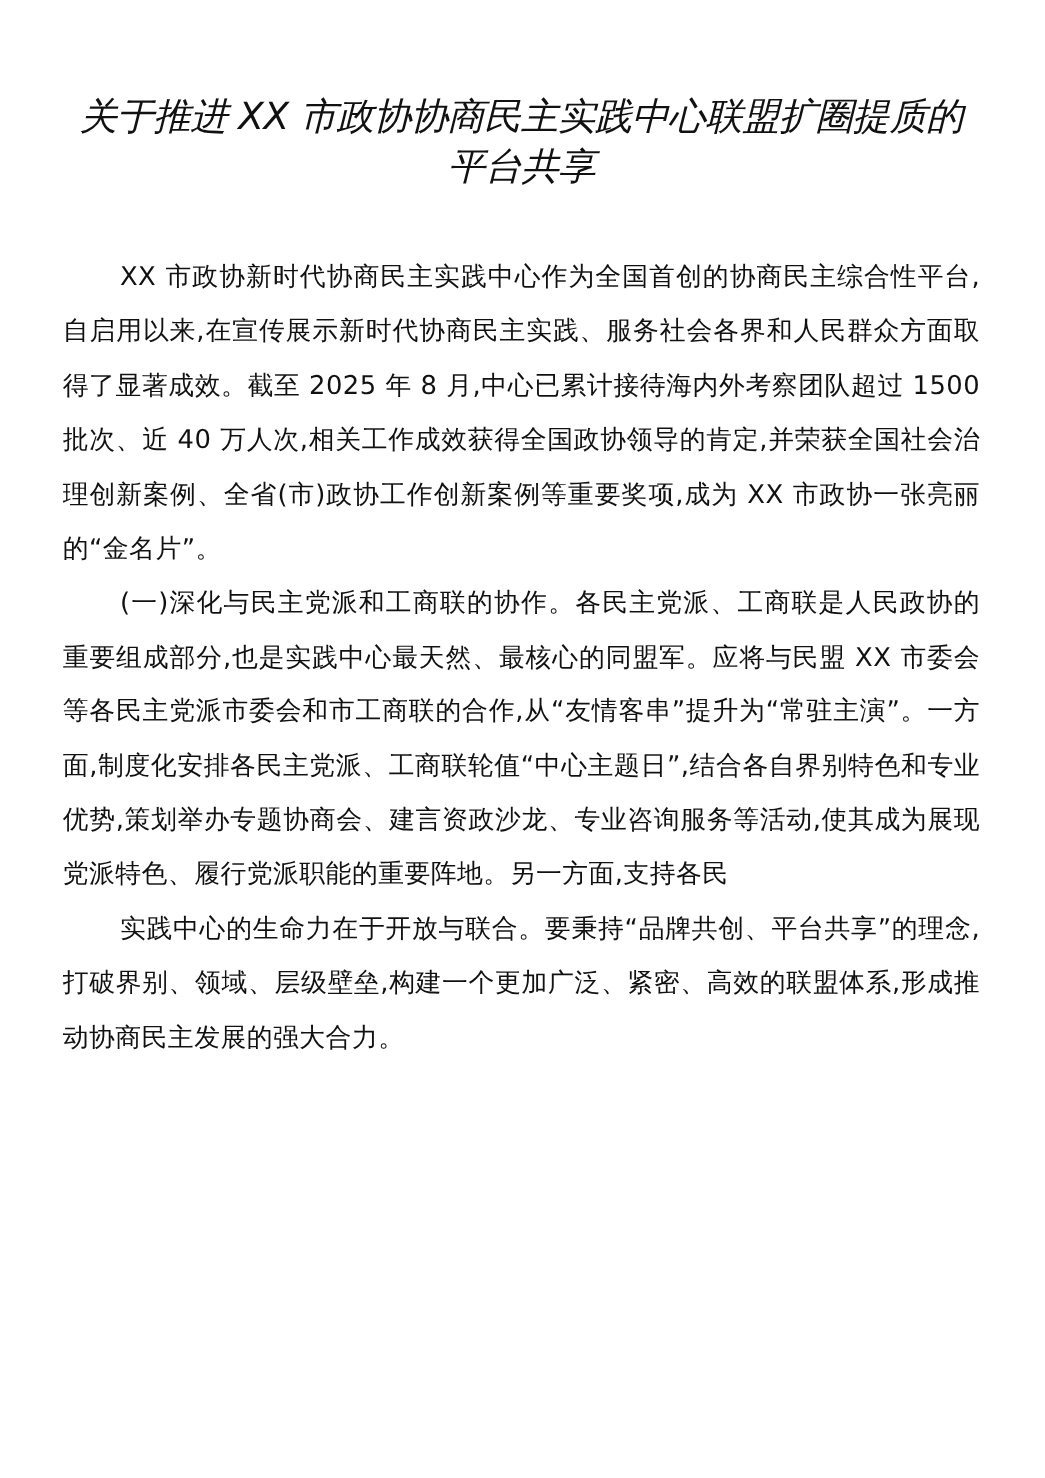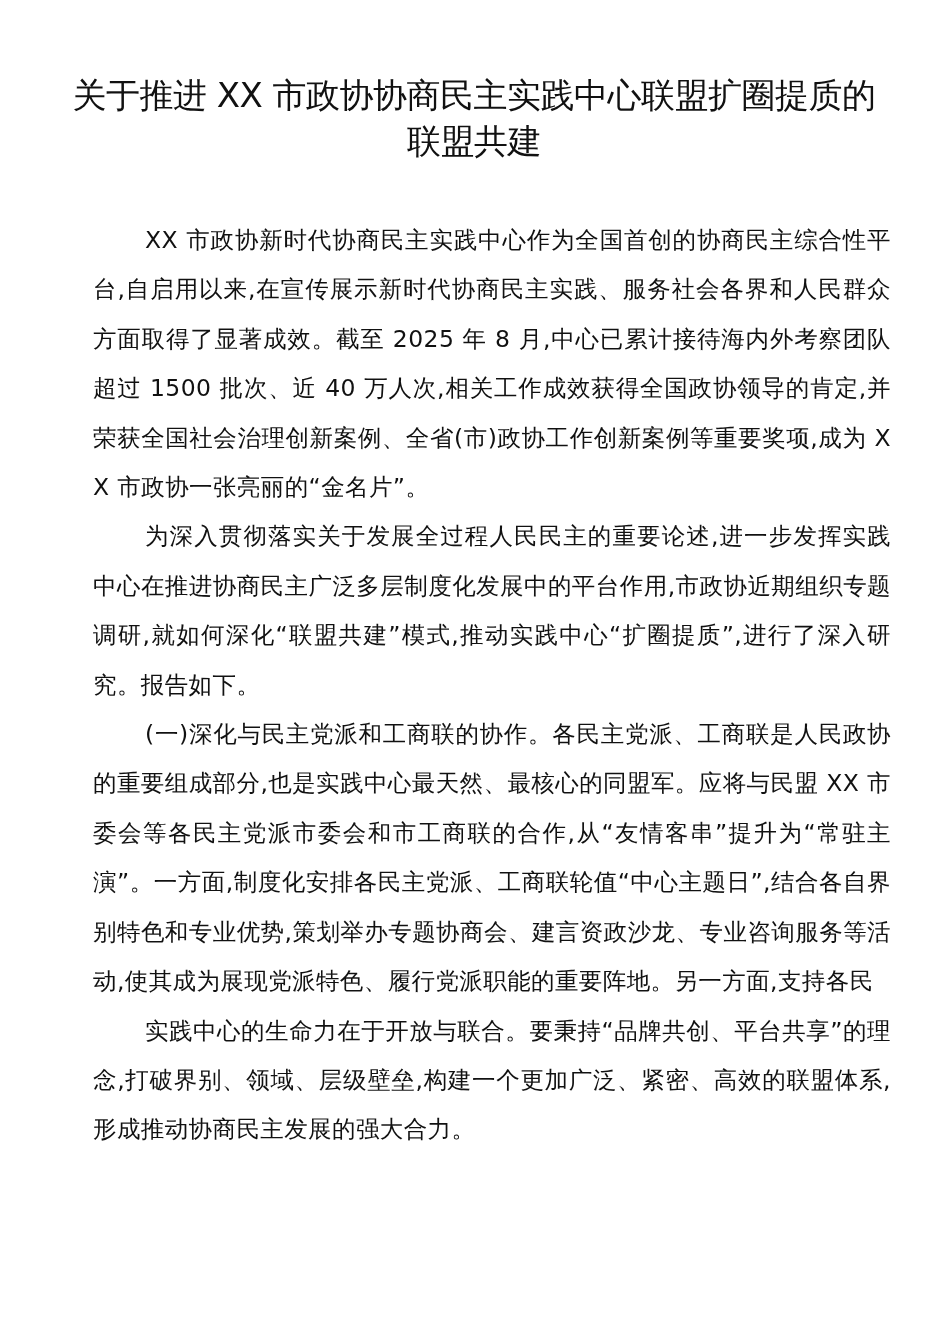--- a/index.html
+++ b/index.html
@@ -15,54 +15,53 @@
     color: #111111;
     font-family: "DejaVu Sans", "Liberation Sans", sans-serif;
   }
   .page {
     position: absolute;
     left: 57px;
     top: 68px;
     width: 834px;
   }
   .doc-title {
-    margin: 4px;
+    margin: 15px;
     font-size: 34px;
     font-weight: normal;
     line-height: 46px;
     text-align: center;
     letter-spacing: -0.5px;
     color: #111111;
+    font-style: italic;
   }
   .doc-title span { display: block; }
   .body {
     margin-top: 52px;
-    margin-left: 36px;
   }
   .para {
     margin: 0;
     font-size: 23.5px;
     line-height: 49.4px;
     text-align: justify;
     text-indent: 52px;
     letter-spacing: 0.4px;
     word-break: break-all;
   }
   .para.heading {
     text-indent: 52px;
   }
 </style>
 </head>
 <body>
 
 <div class="page">
   <h1 class="doc-title">
     <span>关于推进 XX 市政协协商民主实践中心联盟扩圈提质的</span>
-    <span>联盟共建</span>
+    <span>平台共享</span>
   </h1>
 
   <div class="body">
     <p class="para">XX 市政协新时代协商民主实践中心作为全国首创的协商民主综合性平台,自启用以来,在宣传展示新时代协商民主实践、服务社会各界和人民群众方面取得了显著成效。截至 2025 年 8 月,中心已累计接待海内外考察团队超过 1500 批次、近 40 万人次,相关工作成效获得全国政协领导的肯定,并荣获全国社会治理创新案例、全省(市)政协工作创新案例等重要奖项,成为 XX 市政协一张亮丽的“金名片”。</p>
-    <p class="para">为深入贯彻落实关于发展全过程人民民主的重要论述,进一步发挥实践中心在推进协商民主广泛多层制度化发展中的平台作用,市政协近期组织专题调研,就如何深化“联盟共建”模式,推动实践中心“扩圈提质”,进行了深入研究。报告如下。</p>
     <p class="para">(一)深化与民主党派和工商联的协作。各民主党派、工商联是人民政协的重要组成部分,也是实践中心最天然、最核心的同盟军。应将与民盟 XX 市委会等各民主党派市委会和市工商联的合作,从“友情客串”提升为“常驻主演”。一方面,制度化安排各民主党派、工商联轮值“中心主题日”,结合各自界别特色和专业优势,策划举办专题协商会、建言资政沙龙、专业咨询服务等活动,使其成为展现党派特色、履行党派职能的重要阵地。另一方面,支持各民</p>
     <p class="para">实践中心的生命力在于开放与联合。要秉持“品牌共创、平台共享”的理念,打破界别、领域、层级壁垒,构建一个更加广泛、紧密、高效的联盟体系,形成推动协商民主发展的强大合力。</p>
   </div>
 </div>
 
 </body></html>

